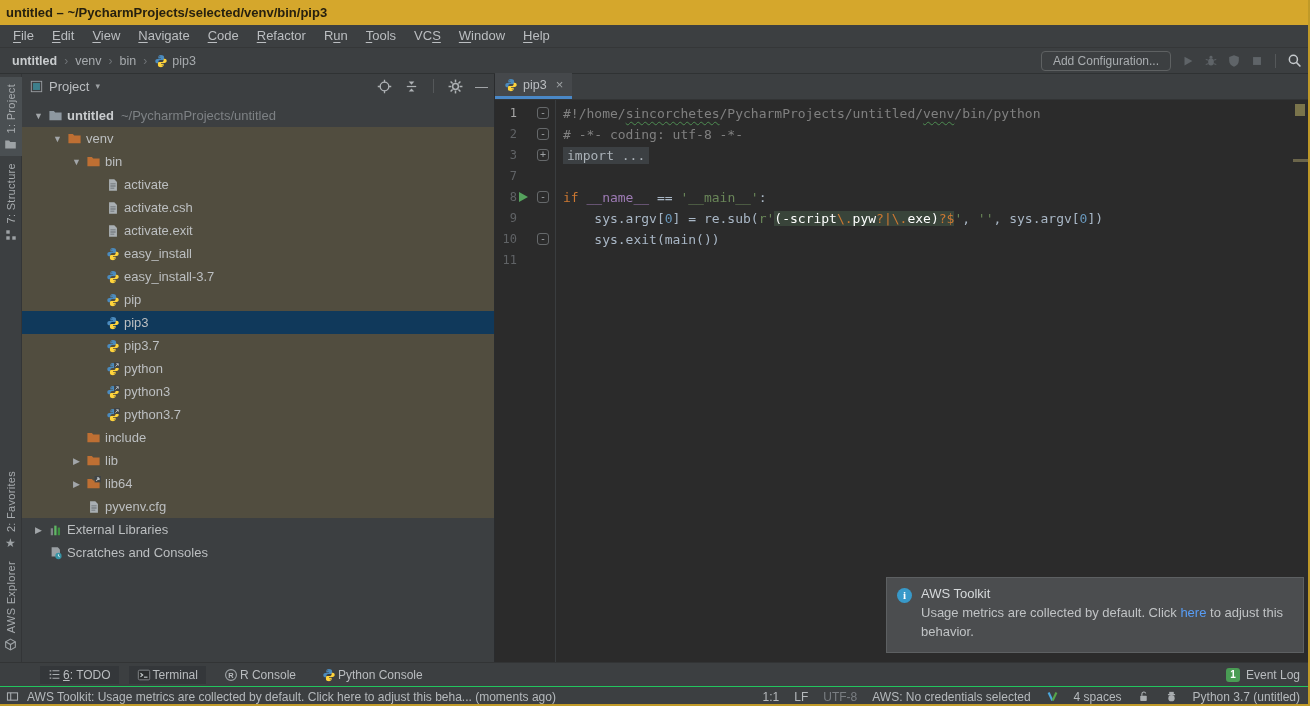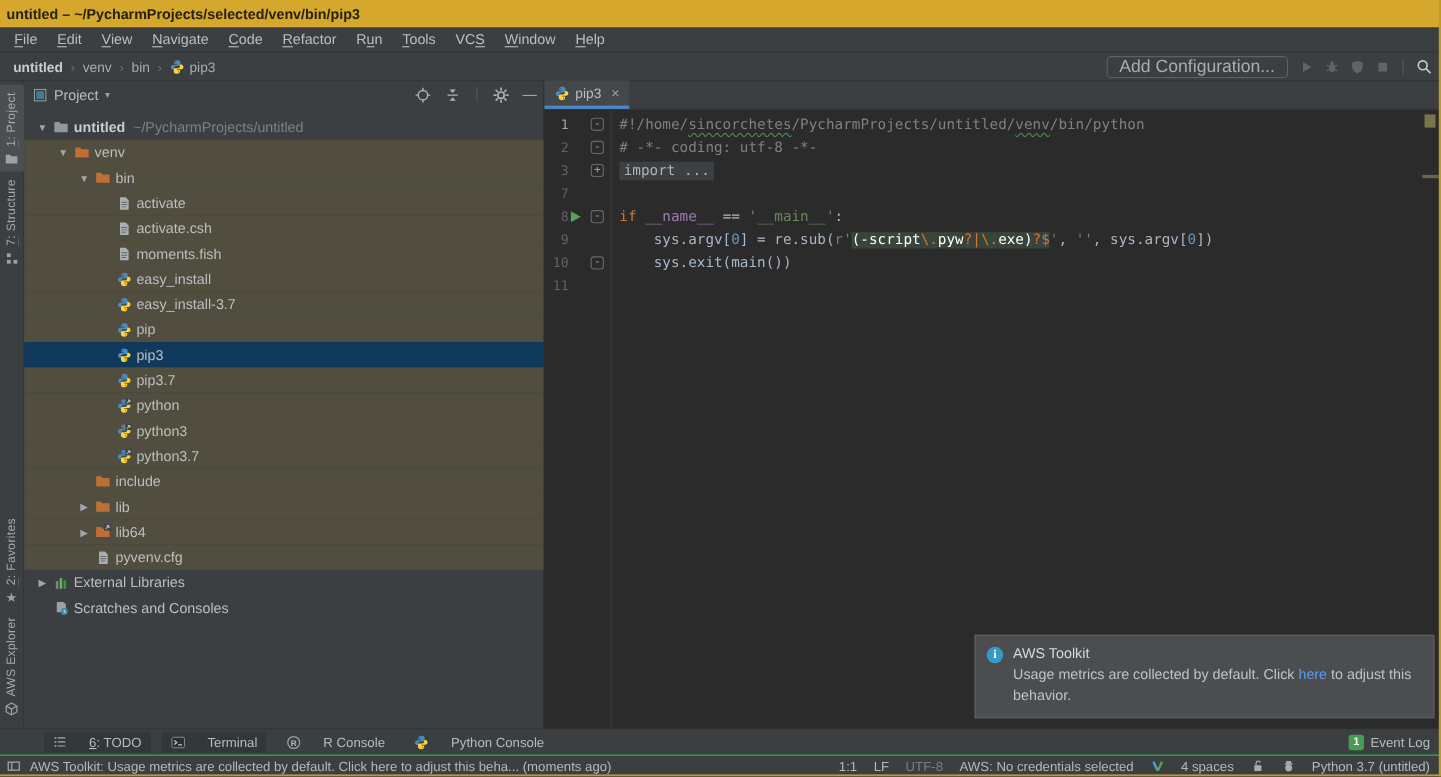--- a/index.html
+++ b/index.html
@@ -20,21 +20,21 @@
 
   
   .navbar { height:26px; background:#3C3F41; display:flex; align-items:center; justify-content:space-between;
             padding:0 8px 0 12px; border-bottom:1px solid #2F3233; }
   .crumbs { display:flex; align-items:center; gap:7px; font-size:12.5px; color:#A7ABAE; }
   .crumb-first { font-weight:700; color:#C9CCCE; }
   .crumb-sep { color:#6E7276; font-size:12px; }
   .crumb-last { display:flex; align-items:center; gap:4px; }
   .nav-right { display:flex; align-items:center; gap:10px; }
   .add-config { background:transparent; border:1px solid #5E6162; border-radius:4px; color:#A9ADB0;
-                font-size:16px; height:20px; padding:0 11px; font-family:inherit; }
+                font-size:12px; height:20px; padding:0 11px; font-family:inherit; }
   .nav-actions { display:flex; align-items:center; gap:9px; }
   .nav-sep { width:1px; height:14px; background:#55585A; margin:0 2px; }
 
   
   .main { display:flex; height:588px; }
 
   
   .stripe-left { width:22px; background:#3C3F41; border-right:1px solid #333537; display:flex;
                  flex-direction:column; align-items:center; padding:3px 0 6px 0; }
   .stripe-item { display:flex; flex-direction:column; align-items:center; gap:5px; padding:7px 0 5px 0;
@@ -99,21 +99,21 @@
                 background:#3899C9; color:#FFFFFF; font-size:11px; font-weight:700; text-align:center;
                 line-height:15px; font-family:"Liberation Serif", serif; }
   .notif-title { color:#D6D9DB; font-weight:400; font-size:13px; margin-bottom:3px; }
   .notif-body { color:#C0C3C5; font-size:13px; line-height:1.45; }
   .notif-link { color:#589DF6; cursor:pointer; }
 
   
   .bottom-bar { height:24px; background:#3C3F41; border-top:1px solid #323435; display:flex;
                 align-items:center; padding:0 10px 0 40px; }
   .bb-left { display:flex; align-items:center; gap:10px; }
-  .bb-item { display:flex; align-items:center; gap:20px; color:#B9BCBF; font-size:12px; padding:2px 8px; }
+  .bb-item { display:flex; align-items:center; gap:2px; color:#B9BCBF; font-size:12px; padding:2px 8px; }
   .bb-item.active { background:#34373A; }
   .bb-item u { text-decoration:underline; }
   .bb-right { margin-left:auto; display:flex; align-items:center; gap:6px; color:#B9BCBF; font-size:12px; }
   .badge { min-width:14px; height:14px; background:#499C54; color:#FFFFFF; border-radius:3px; font-size:10px;
            font-weight:700; text-align:center; line-height:14px; padding:0 2px; }
 
   
   .statusbar { height:20px; background:#3C3F41; border-top:1px solid #22c55e; display:flex;
                align-items:center; padding:0 10px 0 6px; font-size:12px; color:#B5B9BC; }
   .sb-left { display:flex; align-items:center; gap:8px; min-width:0; }
@@ -320,21 +320,21 @@
             <span class="tree-label">activate.csh</span>
           </div>
           <div class="tree-row zone" style="padding-left:65px">
             <span class="chev"></span>
             <span class="tree-ic">
               <svg viewBox="0 0 16 16" width="14" height="14">
                 <path fill="#A9AFB3" d="M3.5 1.5h6l3 3v10h-9z"></path>
                 <path fill="#62686C" d="M5 6.2h6v1H5zm0 2.4h6v1H5zm0 2.4h4.5v1H5z"></path>
               </svg>
             </span>
-            <span class="tree-label">moments.fish</span>
+            <span class="tree-label">activate.exit</span>
           </div>
           <div class="tree-row zone" style="padding-left:65px">
             <span class="chev"></span>
             <span class="tree-ic">
               <svg viewBox="0 0 16 16" width="14" height="14">
                 <path fill="#4B8BBE" d="M7.9 1C5.9 1 5 1.9 5 3.3V5h3v.7H3.9C2.5 5.7 1.5 6.7 1.5 8.2c0 1.6 1 2.5 2.4 2.5H5V9c0-1.2 1-2.1 2.1-2.1h2.8c1 0 1.6-.7 1.6-1.6V3.3C11.5 1.9 10 1 7.9 1zM6.6 2.5c.3 0 .6.3.6.6s-.3.6-.6.6S6 3.4 6 3.1s.3-.6.6-.6z"></path>
                 <path fill="#FFD43B" d="M8.1 15c2 0 2.9-.9 2.9-2.3V11H8v-.7h4.1c1.4 0 2.4-1 2.4-2.5 0-1.6-1-2.5-2.4-2.5H11V7c0 1.2-1 2.1-2.1 2.1H6.1c-1 0-1.6.7-1.6 1.6v2.1C4.5 14.1 6 15 8.1 15zm1.3-1.5c-.3 0-.6-.3-.6-.6s.3-.6.6-.6.6.3.6.6-.3.6-.6.6z"></path>
               </svg>
             </span>
             <span class="tree-label">easy_install</span>

